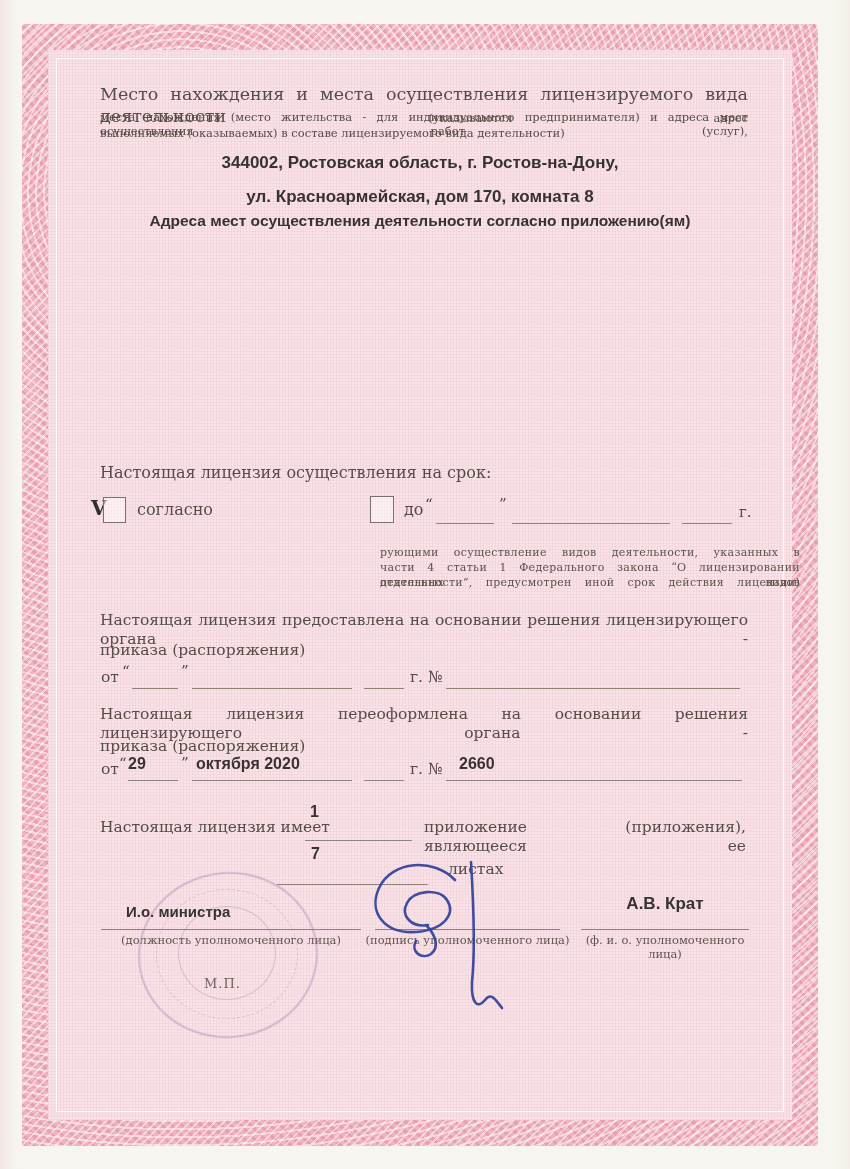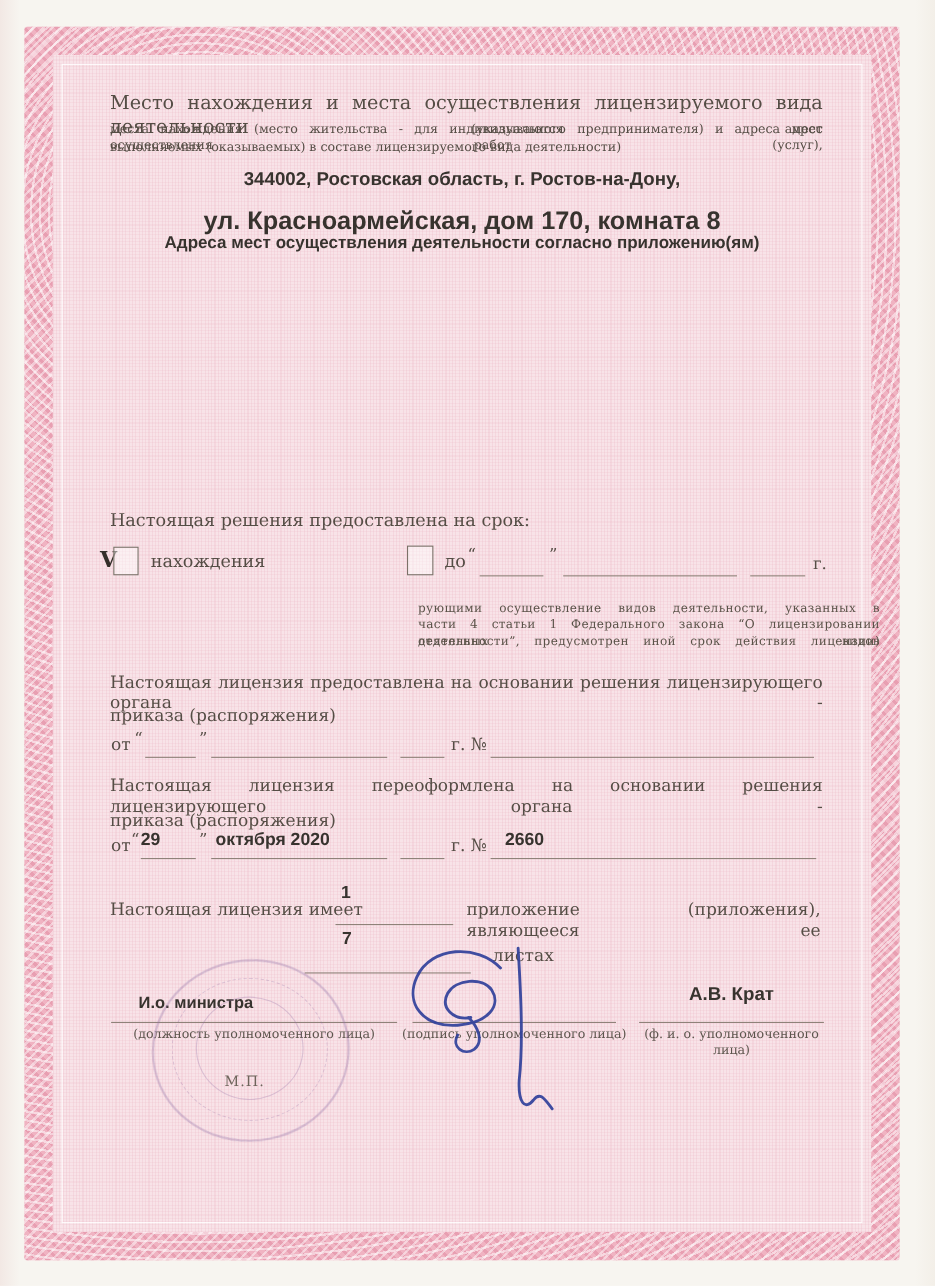--- a/index.html
+++ b/index.html
@@ -56,28 +56,28 @@
     <div class="paper"></div>
   </div>
 
   <div class="abs">
 
     <div class="t just" style="left:100px;top:84px;width:648px;"><span class="big">Место нахождения и места осуществления лицензируемого вида деятельности</span> <span class="small">(указываются адрес</span></div>
     <div class="t small just" style="left:100px;top:110px;width:648px;">места нахождения (место жительства - для индивидуального предпринимателя) и адреса мест осуществления работ (услуг),</div>
     <div class="t small" style="left:100px;top:126px;width:648px;text-align:left;">выполняемых (оказываемых) в составе лицензируемого вида деятельности)</div>
 
     <div class="t bold-sans center" style="left:55px;top:152px;width:730px;font-size:17px;">344002, Ростовская область, г. Ростов-на-Дону,</div>
-    <div class="t bold-sans center" style="left:55px;top:186px;width:730px;font-size:23px;">ул. Красноармейская, дом 170, комната 8</div>
+    <div class="t bold-sans center" style="left:55px;top:186px;width:730px;font-size:17px;">ул. Красноармейская, дом 170, комната 8</div>
     <div class="t bold-sans center" style="left:55px;top:211px;width:730px;font-size:15.5px;">Адреса мест осуществления деятельности согласно приложению(ям)</div>
 
-    <div class="t" style="left:100px;top:463px;font-size:16px;">Настоящая решения предоставлена на срок:</div>
+    <div class="t" style="left:100px;top:463px;font-size:16px;">Настоящая лицензия осуществления на срок:</div>
 
     <span class="t vmark" style="left:91px;top:496px;">V</span>
     <div class="box" style="left:103px;top:497px;width:23px;height:26px;"></div>
-    <div class="t" style="left:137px;top:500px;font-size:16px;">нахождения</div>
+    <div class="t" style="left:137px;top:500px;font-size:16px;">согласно</div>
 
     <div class="box" style="left:370px;top:496px;width:24px;height:27px;"></div>
     <div class="t" style="left:404px;top:500px;font-size:16px;">до</div>
     <span class="t" style="left:425px;top:495px;font-size:15px;">“</span>
     <div class="uline" style="left:436px;width:58px;top:523px;"></div>
     <span class="t" style="left:499px;top:495px;font-size:15px;">”</span>
     <div class="uline" style="left:512px;width:158px;top:523px;"></div>
     <div class="uline" style="left:682px;width:50px;top:523px;"></div>
     <div class="t" style="left:739px;top:503px;font-size:15px;">г.</div>
 

